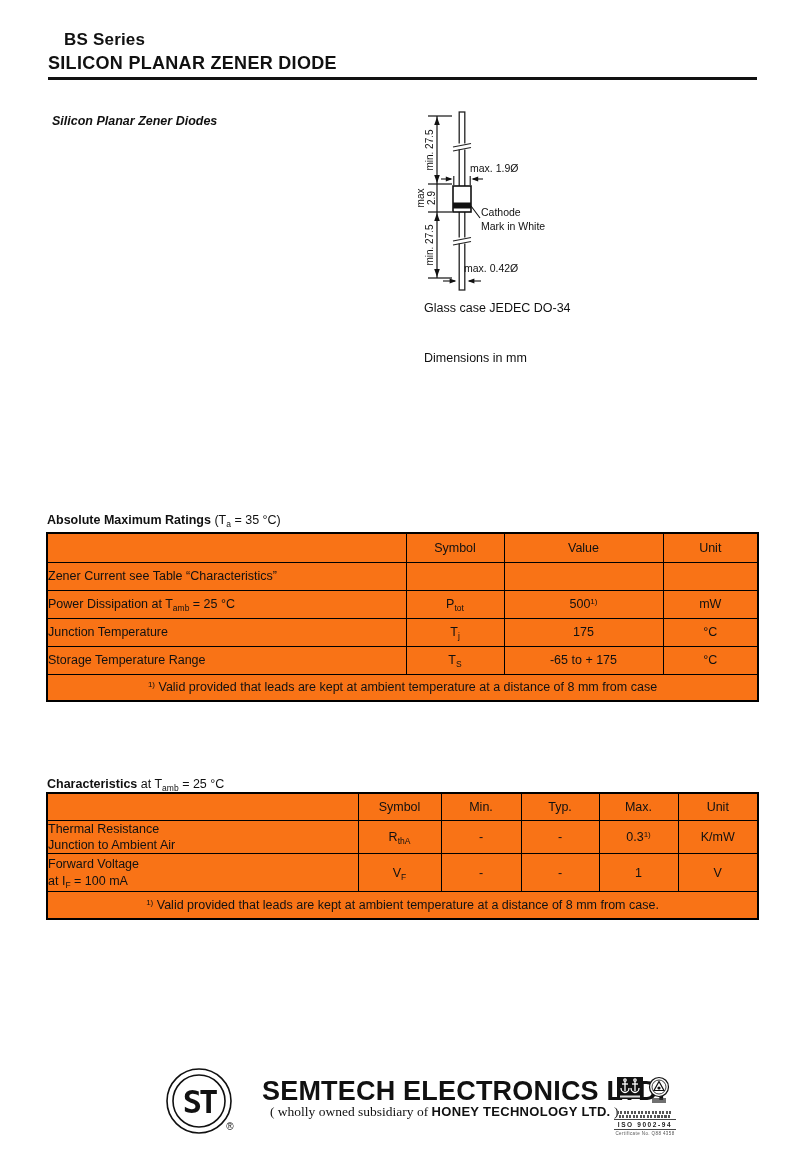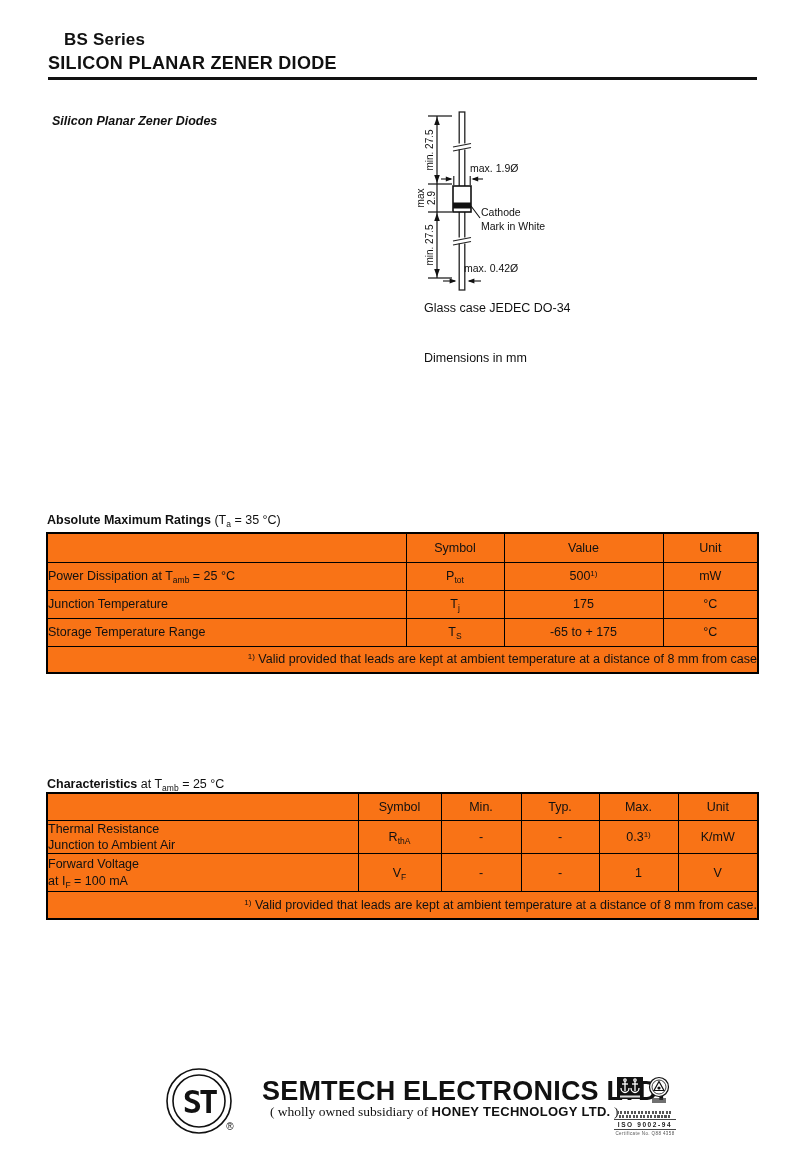--- a/index.html
+++ b/index.html
@@ -14,21 +14,21 @@
   .sechead{font-size:12.5px;}
   .sechead b{font-weight:bold;}
   sub.sb{font-size:8.5px;vertical-align:-3px;line-height:0;}
   sup.sp{font-size:8px;vertical-align:4px;line-height:0;}
   table.dt{position:absolute;border-collapse:collapse;table-layout:fixed;background:#f97316;
            border:2px solid #000;}
   table.dt td{border:1.5px solid #000;font-size:12.5px;padding:0;color:#111;
               vertical-align:middle;}
   td.desc{text-align:left;padding:2px 8px 2px 12px;line-height:1.3;}
   td.ctr{text-align:center;}
-  td.fnote{text-align:right;padding:4px 8px 4px 12px;font-size:12.5px;margin-top:22px;}
+  td.fnote{text-align:center;padding:4px 8px 4px 12px;font-size:12.5px;margin-top:22px;}
   .footer-company{left:262px;top:1076px;font-size:27px;font-weight:bold;letter-spacing:.2px;}
   .footer-sub{left:270px;top:1104px;font-size:13.5px;font-family:"Liberation Serif",serif;
               white-space:nowrap;}
   .footer-sub .brand{font-family:"Liberation Sans",sans-serif;font-weight:bold;
                      font-size:13px;letter-spacing:.3px;}
   .badges{left:614px;top:1076px;width:62px;text-align:center;}
   .microstripe{height:3px;margin:1px auto;background:repeating-linear-gradient(90deg,#555 0 2px,#fff 2px 3.5px);}
   .isoline{font-size:6.5px;font-weight:bold;letter-spacing:1.6px;color:#222;
            border-top:1px solid #444;border-bottom:1px solid #444;padding:1px 0;margin-top:1px;
            white-space:nowrap;}
@@ -122,20 +122,26 @@
         <col style="width:98px">
         <col style="width:159px">
         <col style="width:95px">
       </colgroup>
     <tbody>
         <tr style="height:29px">
       <td class="desc"></td>
       <td class="ctr">Symbol</td>
       <td class="ctr">Value</td>
       <td class="ctr">Unit</td>
+    </tr>
+    <tr style="height:28px">
+      <td class="desc"><span>Zener Current see Table “Characteristics”</span></td>
+      <td class="ctr"></td>
+      <td class="ctr"></td>
+      <td class="ctr"></td>
     </tr>
     <tr style="height:28px">
       <td class="desc"><span>Power Dissipation at T</span><sub class="sb">amb</sub><span> = 25 °C</span></td>
       <td class="ctr"><span>P</span><sub class="sb">tot</sub></td>
       <td class="ctr"><span>500</span><sup class="sp">1)</sup></td>
       <td class="ctr">mW</td>
     </tr>
     <tr style="height:28px">
       <td class="desc"><span>Junction Temperature</span></td>
       <td class="ctr"><span>T</span><sub class="sb">j</sub></td>

